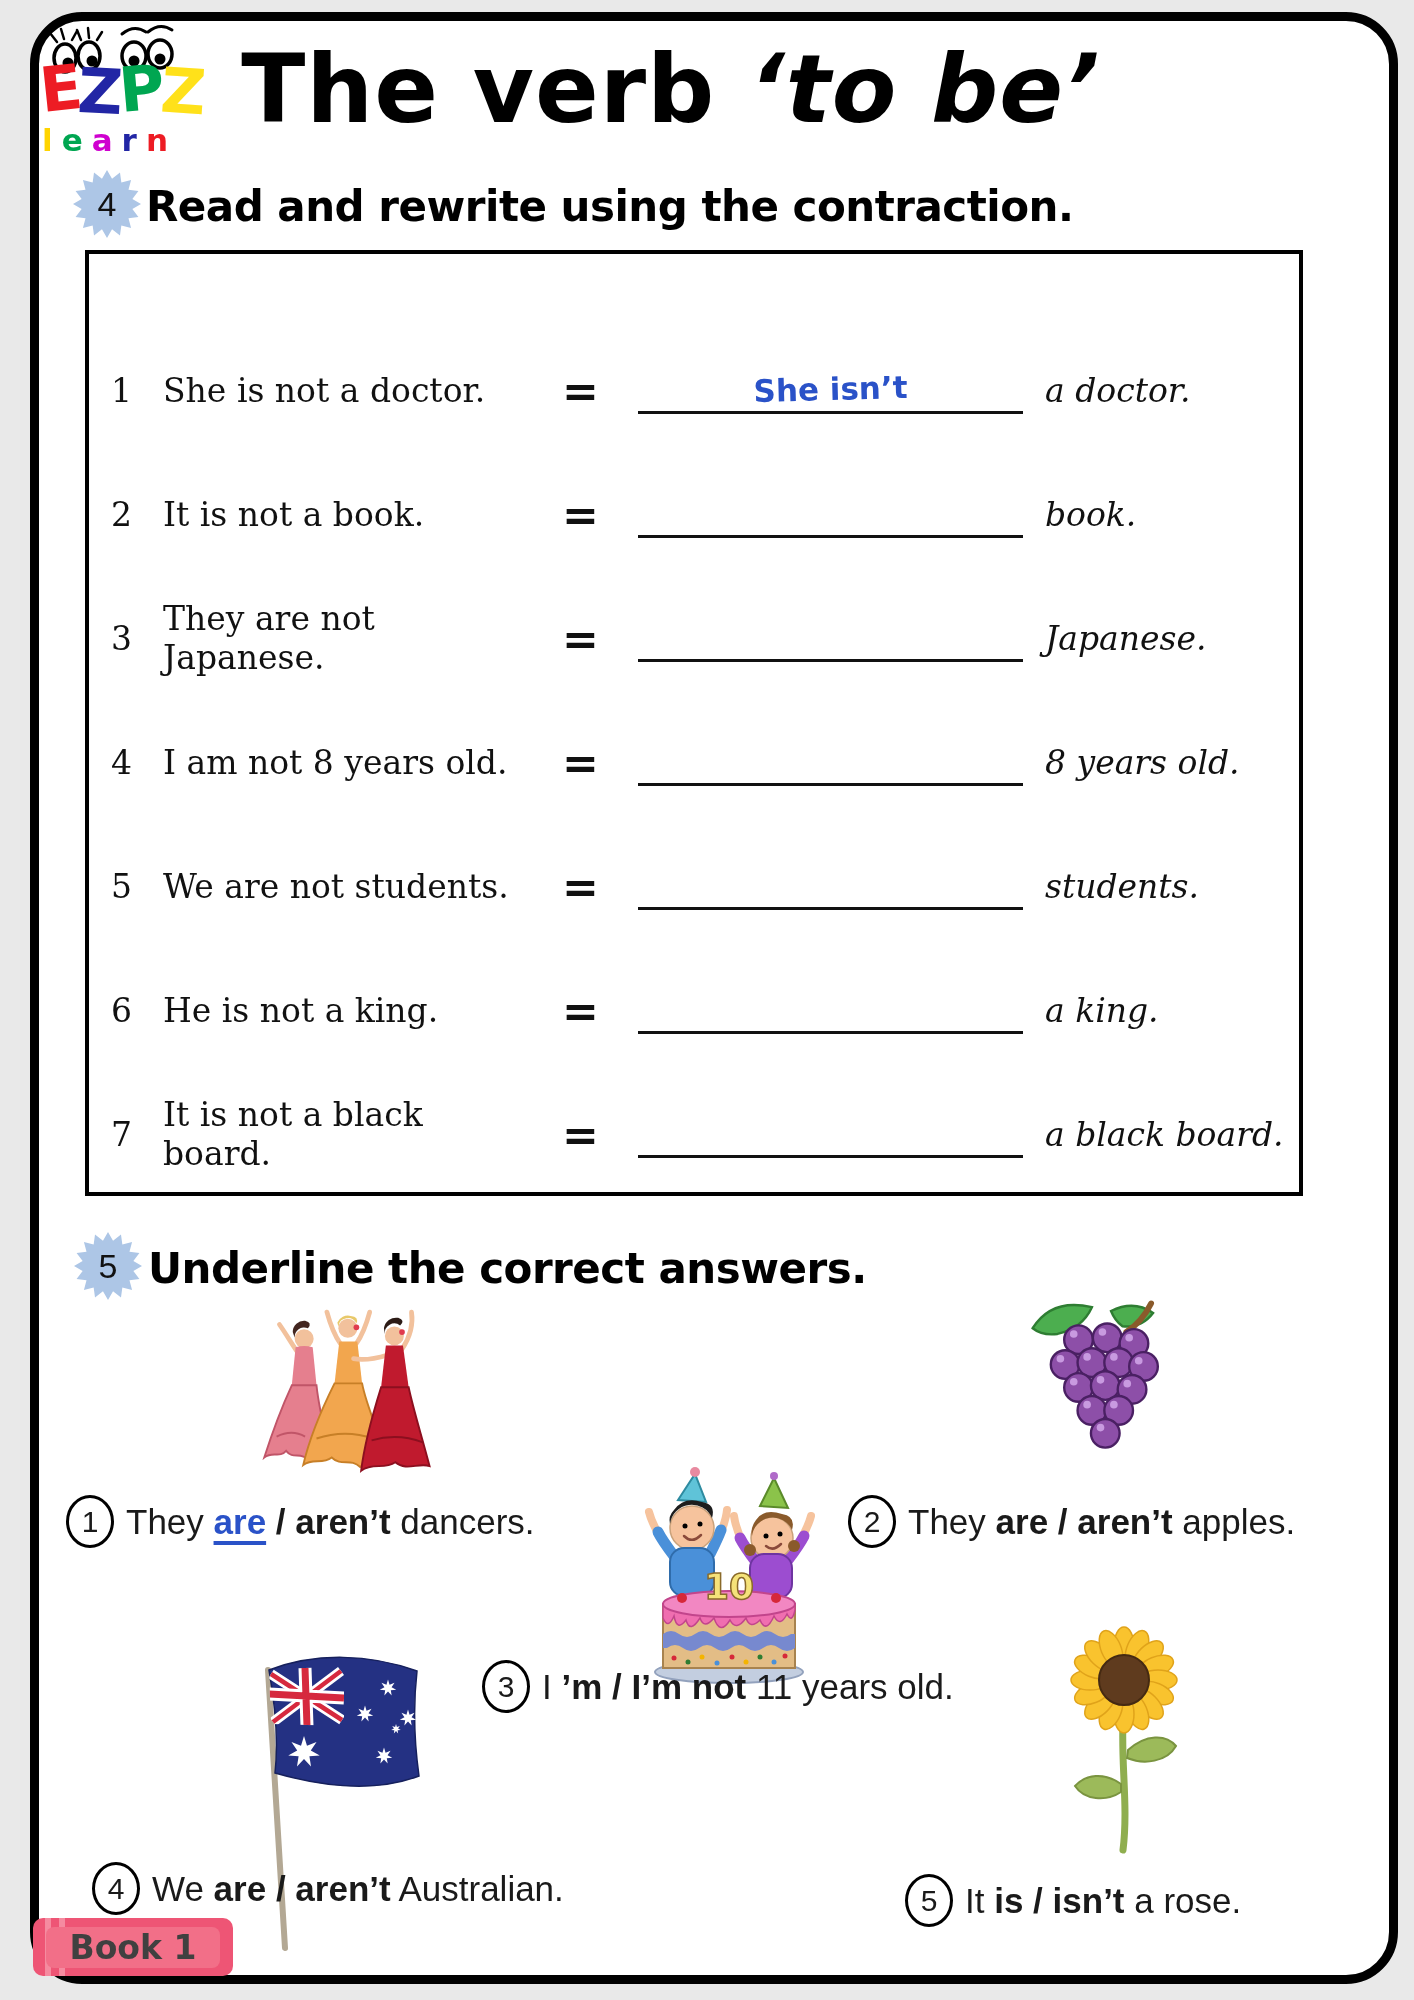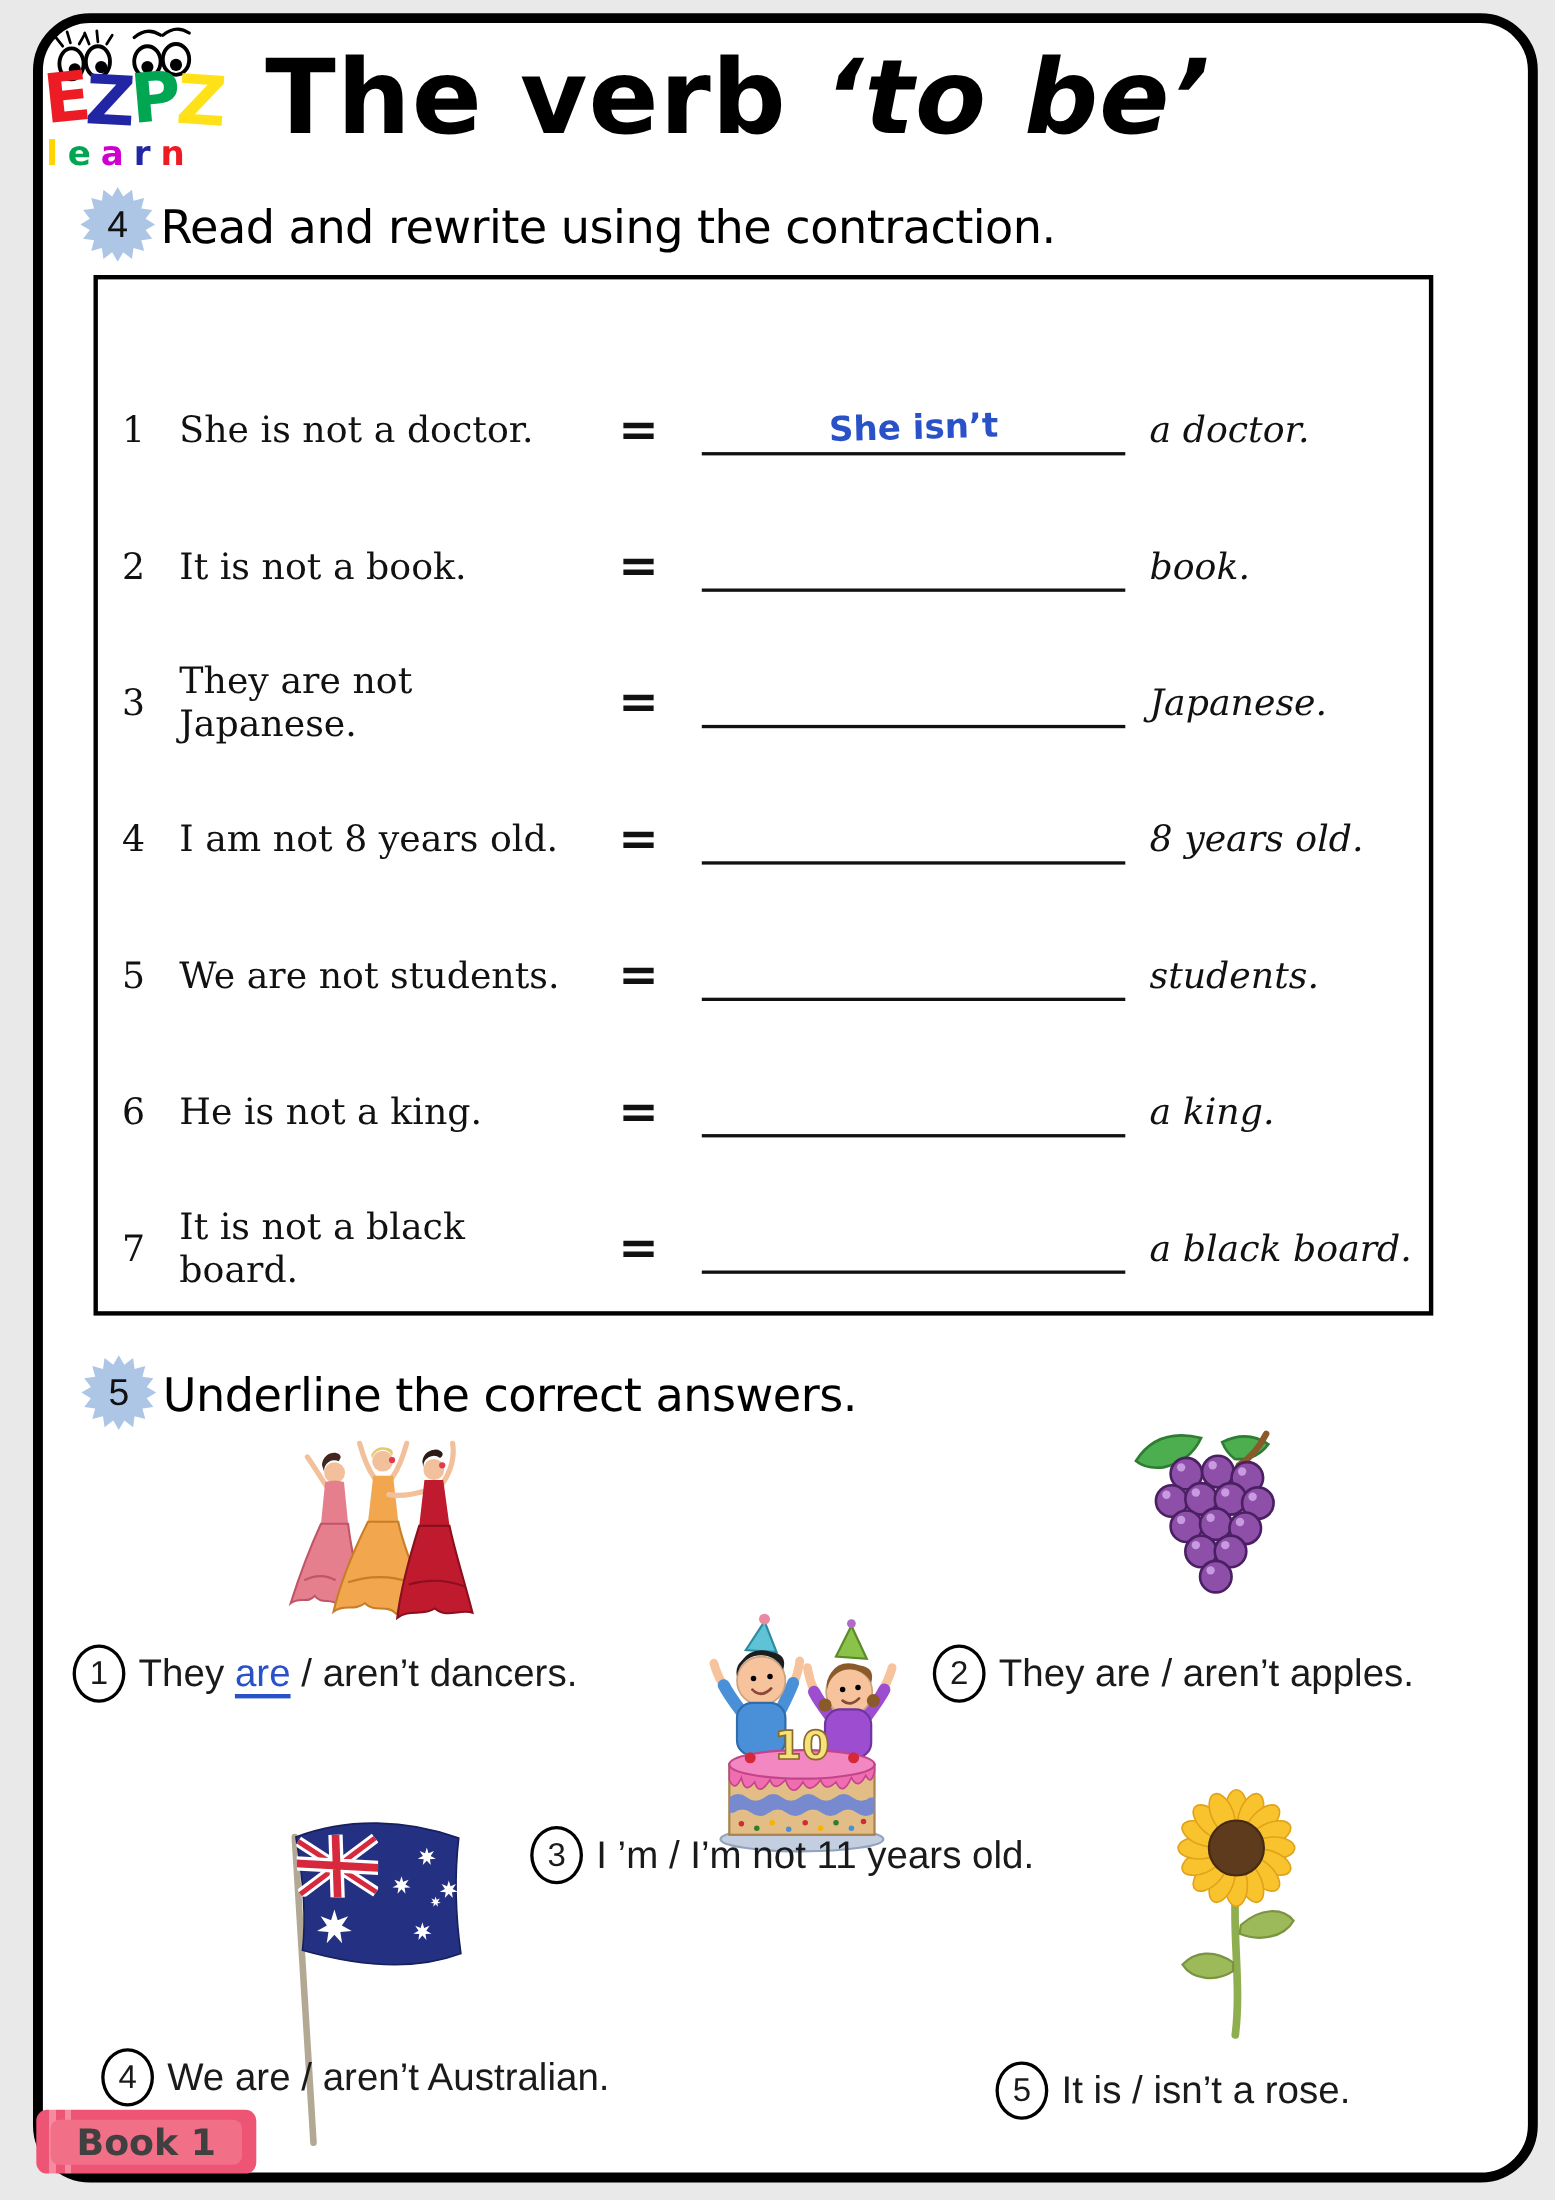--- a/index.html
+++ b/index.html
@@ -27,21 +27,21 @@
            color:#000; letter-spacing:1px; white-space:nowrap; }
   .title .accent { font-style:italic; }
 
   
   .burst { position:absolute; width:68px; height:68px; background:#adc6e6;
            clip-path:polygon(50% 0%,57.4% 12.7%,69.1% 3.8%,71.1% 18.4%,85.4% 14.6%,81.6% 28.9%,96.2% 30.9%,87.3% 42.6%,100% 50%,87.3% 57.4%,96.2% 69.1%,81.6% 71.1%,85.4% 85.4%,71.1% 81.6%,69.1% 96.2%,57.4% 87.3%,50% 100%,42.6% 87.3%,30.9% 96.2%,28.9% 81.6%,14.6% 85.4%,18.4% 71.1%,3.8% 69.1%,12.7% 57.4%,0% 50%,12.7% 42.6%,3.8% 30.9%,18.4% 28.9%,14.6% 14.6%,28.9% 18.4%,30.9% 3.8%,42.6% 12.7%);
            display:flex; align-items:center; justify-content:center;
            font-size:34px; color:#111; }
   .burst4 { left:73px; top:170px; }
   .burst5 { left:74px; top:1232px; }
-  .sec-heading { position:absolute; font-family:"DejaVu Sans",sans-serif; font-weight:normal;
+  .sec-heading { position:absolute; font-family:"DejaVu Sans",sans-serif; font-weight:bold;
                  font-size:42px; letter-spacing:-0.5px; color:#000; white-space:nowrap; }
   .head4 { left:146px; top:182px; }
   .head5 { left:148px; top:1244px; }
 
   
   .ex-table { position:absolute; left:85px; top:250px; width:1218px; height:946px;
               border:4px solid #000; background:#fff; }
   .t-row { position:absolute; left:85px; width:1218px; height:124px; display:flex; align-items:center;
            font-family:"DejaVu Serif",serif; font-size:33px; color:#111; }
   .r0{top:328px;} .r1{top:452px;} .r2{top:576px;} .r3{top:700px;} .r4{top:824px;} .r5{top:948px;} .r6{top:1072px;}
@@ -52,21 +52,21 @@
   .c-tail { padding-left:22px;font-style:italic; }
   .answer { position:absolute; left:0; right:0; bottom:4px; text-align:center;
             font-family:"DejaVu Sans",sans-serif; font-weight:bold; font-size:31px;
             color:#2a52c8; transform:rotate(-1.5deg); }
 
   
   .q { position:absolute; display:flex; align-items:center; gap:12px;
        font-size:35px; color:#1a1a1a; white-space:nowrap; }
   .qcircle { width:48px; height:53px; border:3px solid #000; border-radius:50%;
              display:flex; align-items:center; justify-content:center; font-size:30px; flex:none; }
-  .choice { font-weight:normal; }
+  .choice { font-weight:bold; }
   .chosen { color:#2a52c8; text-decoration:underline; text-decoration-thickness:3.5px; text-underline-offset:7px; }
   .q1 { left:66px;  top:1495px; }
   .q2 { left:848px; top:1495px; }
   .q3 { left:482px; top:1660px; }
   .q4 { left:92px;  top:1862px; }
   .q5 { left:905px; top:1874px; }
 
   
   .illus { position:absolute; }
   .dancers   { left:250px;  top:1296px; }

